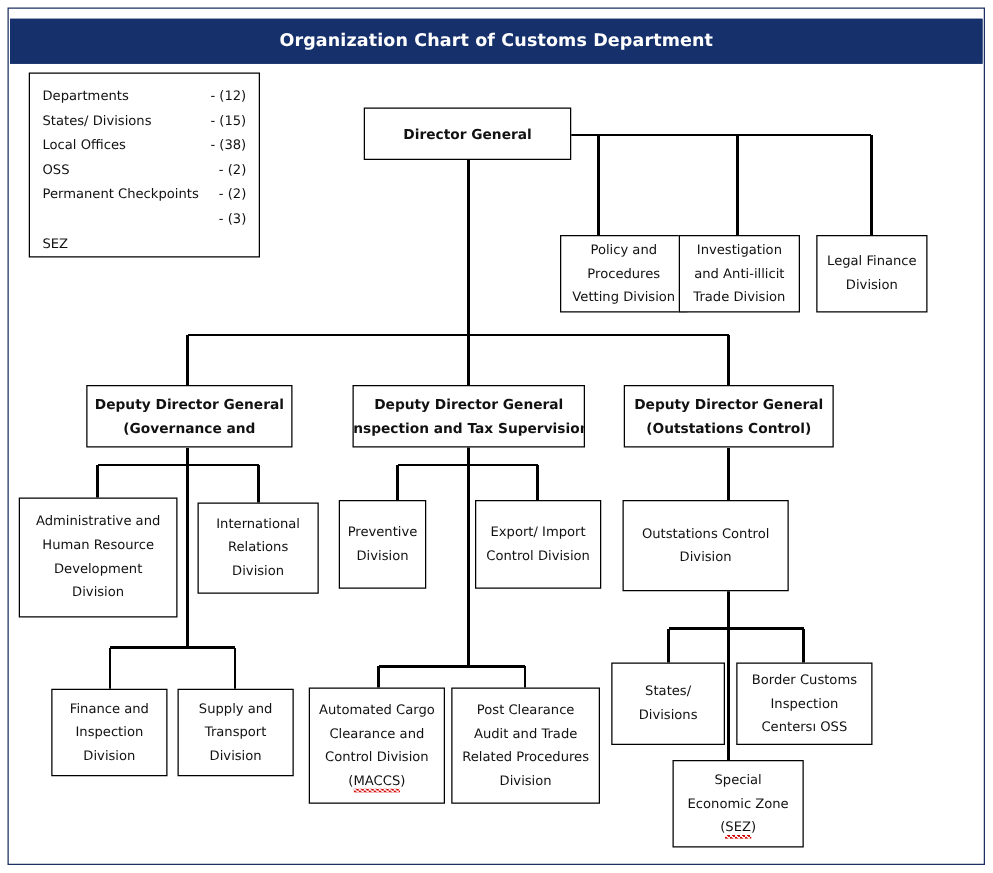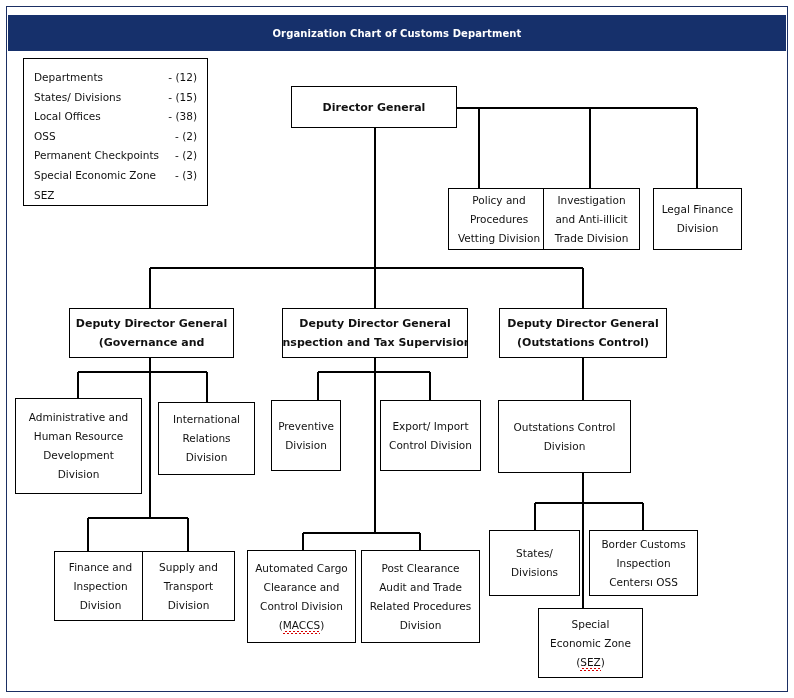--- a/index.html
+++ b/index.html
@@ -40,21 +40,21 @@
     height: 36px;
     background: #16306b;
     border: 1px solid #16306b;
     box-sizing: border-box;
     display: flex;
     align-items: center;
     justify-content: center;
   }
   .title-bar .title-text {
     color: #ffffff;
-    font-size: 10px;
+    font-size: 14px;
     font-weight: bold;
     letter-spacing: .1px;
     font-family: "DejaVu Sans", sans-serif;
   }
 
   
   .legend {
     position: absolute;
     left: 23px;
     top: 58px;
@@ -158,21 +158,20 @@
       <span class="legend-label">OSS</span>
       <span class="legend-spacer"></span>
       <span class="legend-count">- (2)</span>
     </div>
     <div class="legend-row">
       <span class="legend-label">Permanent Checkpoints</span>
       <span class="legend-spacer"></span>
       <span class="legend-count">- (2)</span>
     </div>
     <div class="legend-row">
-      <span class="legend-label">Special Economic Zone</span>
       <span class="legend-spacer"></span>
       <span class="legend-count">- (3)</span>
     </div>
     <div class="legend-row no-count">
       <span class="legend-label">SEZ</span>
 
     </div>
   </div>
 
   <svg class="lines" width="794" height="698" viewBox="0 0 794 698">
@@ -270,21 +269,21 @@
   <div class="node" style="left:380px; top:400px; width:101px; height:71px;">
     <span class="ln">Export/ Import</span>
     <span class="ln">Control Division</span>
   </div>
 
   <div class="node" style="left:498px; top:400px; width:133px; height:73px;">
     <span class="ln">Outstations Control</span>
     <span class="ln">Division</span>
   </div>
 
-  <div class="node" style="left:41px; top:551px; width:93px; height:70px;margin-left:13px;">
+  <div class="node" style="left:41px; top:551px; width:93px; height:70px;">
     <span class="ln">Finance and</span>
     <span class="ln">Inspection</span>
     <span class="ln">Division</span>
   </div>
 
   <div class="node" style="left:142px; top:551px; width:93px; height:70px;">
     <span class="ln">Supply and</span>
     <span class="ln">Transport</span>
     <span class="ln">Division</span>
   </div>

